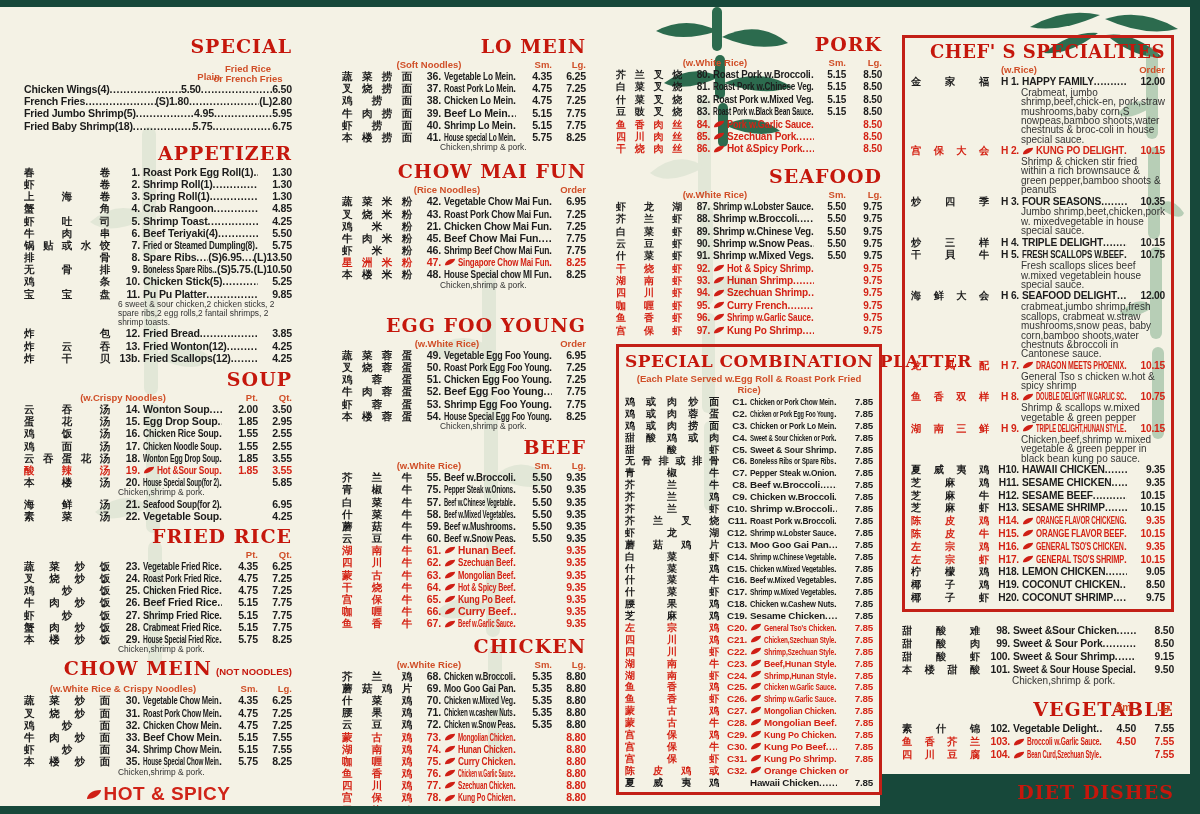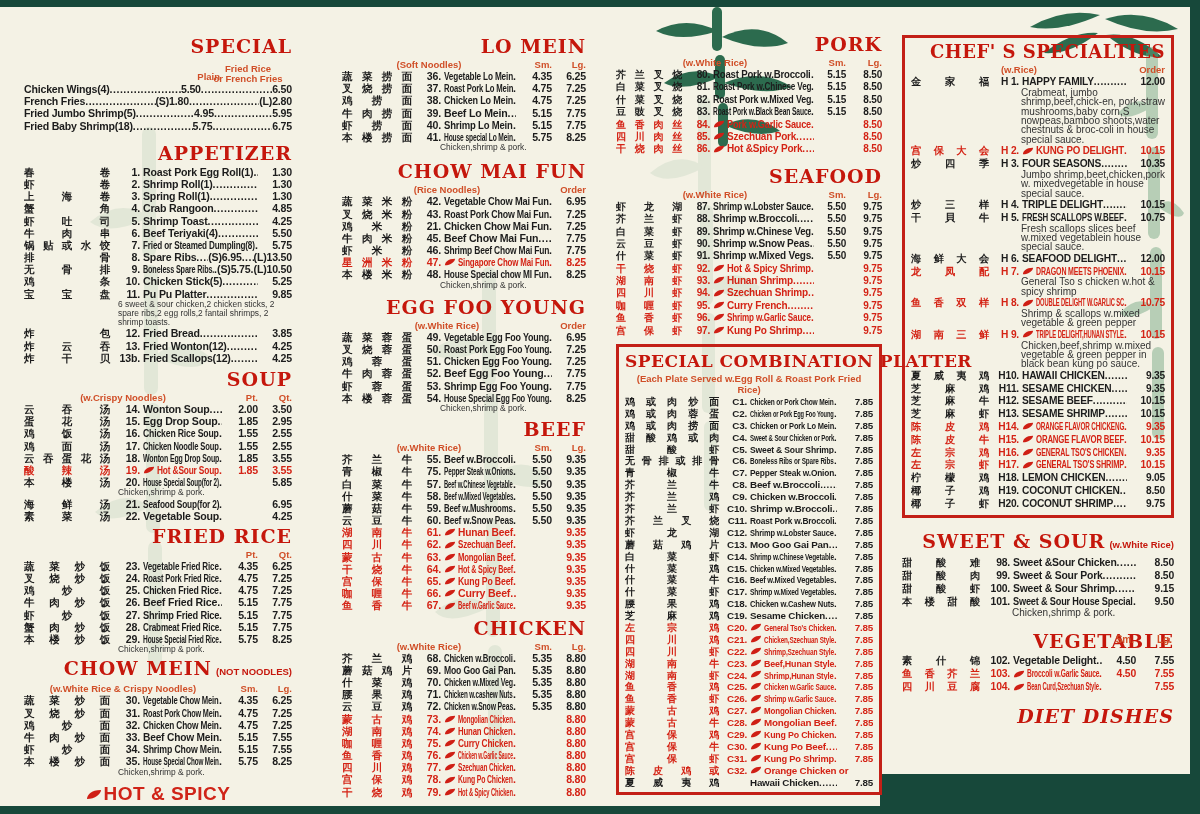--- a/index.html
+++ b/index.html
@@ -808,21 +808,21 @@
               <span>米</span>
               <span>粉</span>
             </span>
             <span class="num">48.</span>
             <span class="nm" style="width: 105px; transform: scaleX(0.777778); transform-origin: 0px 50%;">House Special chow MI Fun</span>
             <span class="dots">................................................................................</span>
             <span class="p2">8.25</span>
           </div>
           <div class="note">Chicken,shrimp &amp; pork.</div>
         </div>
-        <div class="section" style="margin-top: 6px;">
+        <div class="section" style="margin-top: 24px;">
           <div class="titleline"><span class="title">EGG FOO YOUNG</span></div>
           <div class="subline">
             <span class="sub">(w.White Rice)</span>
             <span class="hb">Order</span>
           </div>
           <div class="row">
             <span class="cn">
               <span>蔬</span>
               <span>菜</span>
               <span>蓉</span>
@@ -1976,20 +1976,21 @@
               <span>会</span>
             </span>
             <span class="num">H 2.</span>
             <svg class="chili" width="12" height="8" viewBox="0 0 16 11">
               <path d="M1 10 C1 6 5 1 15 1 C15 5 9 10 1 10 Z" fill="#cf1f15"></path>
             </svg>
             <span class="nm" style="width: 88px; transform: scaleX(0.956522); transform-origin: 0px 50%;">KUNG PO DELIGHT</span>
             <span class="dots">................................................................................</span>
             <span class="p2">10.15</span>
           </div>
+          <div class="note">Shrimp &amp; chicken stir fried within a rich brownsauce &amp; green pepper,bamboo shoots &amp; peanuts</div>
           <div class="row">
             <span class="cn">
               <span>炒</span>
               <span>四</span>
               <span>季</span>
             </span>
             <span class="num">H 3.</span>
             <span class="nm">FOUR SEASONS</span>
             <span class="dots">................................................................................</span>
             <span class="p2">10.35</span>
@@ -2023,20 +2024,21 @@
               <span>海</span>
               <span>鲜</span>
               <span>大</span>
               <span>会</span>
             </span>
             <span class="num">H 6.</span>
             <span class="nm">SEAFOOD DELIGHT</span>
             <span class="dots">................................................................................</span>
             <span class="p2">12.00</span>
           </div>
+          <div class="note">crabmeat,jumbo shrimp,fresh scallops, crabmeat w.straw mushrooms,snow peas, baby corn,bamboo shoots,water chestnuts &amp;broccoli in Cantonese sauce.</div>
           <div class="row spicy">
             <span class="cn">
               <span>龙</span>
               <span>凤</span>
               <span>配</span>
             </span>
             <span class="num">H 7.</span>
             <svg class="chili" width="12" height="8" viewBox="0 0 16 11">
               <path d="M1 10 C1 6 5 1 15 1 C15 5 9 10 1 10 Z" fill="#cf1f15"></path>
             </svg>
@@ -2206,21 +2208,20 @@
               <span>子</span>
               <span>虾</span>
             </span>
             <span class="num">H20.</span>
             <span class="nm">COCONUT SHRIMP</span>
             <span class="dots">................................................................................</span>
             <span class="p2">9.75</span>
           </div>
         </div>
         <div class="section" style="margin-top: 12px;">
-          <div class="titleline"><span class="title">SWEET &amp; SOUR</span><span class="suffix">(w.White Rice)</span></div>
           <div class="row">
             <span class="cn">
               <span>甜</span>
               <span>酸</span>
               <span>难</span>
             </span>
             <span class="num">98.</span>
             <span class="nm">Sweet &amp;Sour Chicken</span>
             <span class="dots">................................................................................</span>
             <span class="p2">8.50</span>
@@ -2301,19 +2302,19 @@
             <span class="num">104.</span>
             <svg class="chili" width="12" height="8" viewBox="0 0 16 11">
               <path d="M1 10 C1 6 5 1 15 1 C15 5 9 10 1 10 Z" fill="#cf1f15"></path>
             </svg>
             <span class="nm" style="width: 72px; transform: scaleX(0.566929); transform-origin: 0px 50%;">Bean Curd,Szechuan Style</span>
             <span class="dots">................................................................................</span>
             <span class="p1"></span>
             <span class="p2">7.55</span>
           </div>
         </div>
-        <div class="section" style="margin-top: 12px; font-style: italic;">
+        <div class="section" style="margin-top: 20px;">
           <div class="titleline"><span class="title">DIET DISHES</span></div>
         </div>
       </div>
   </div>
 
 </div>
 
 </body></html>

